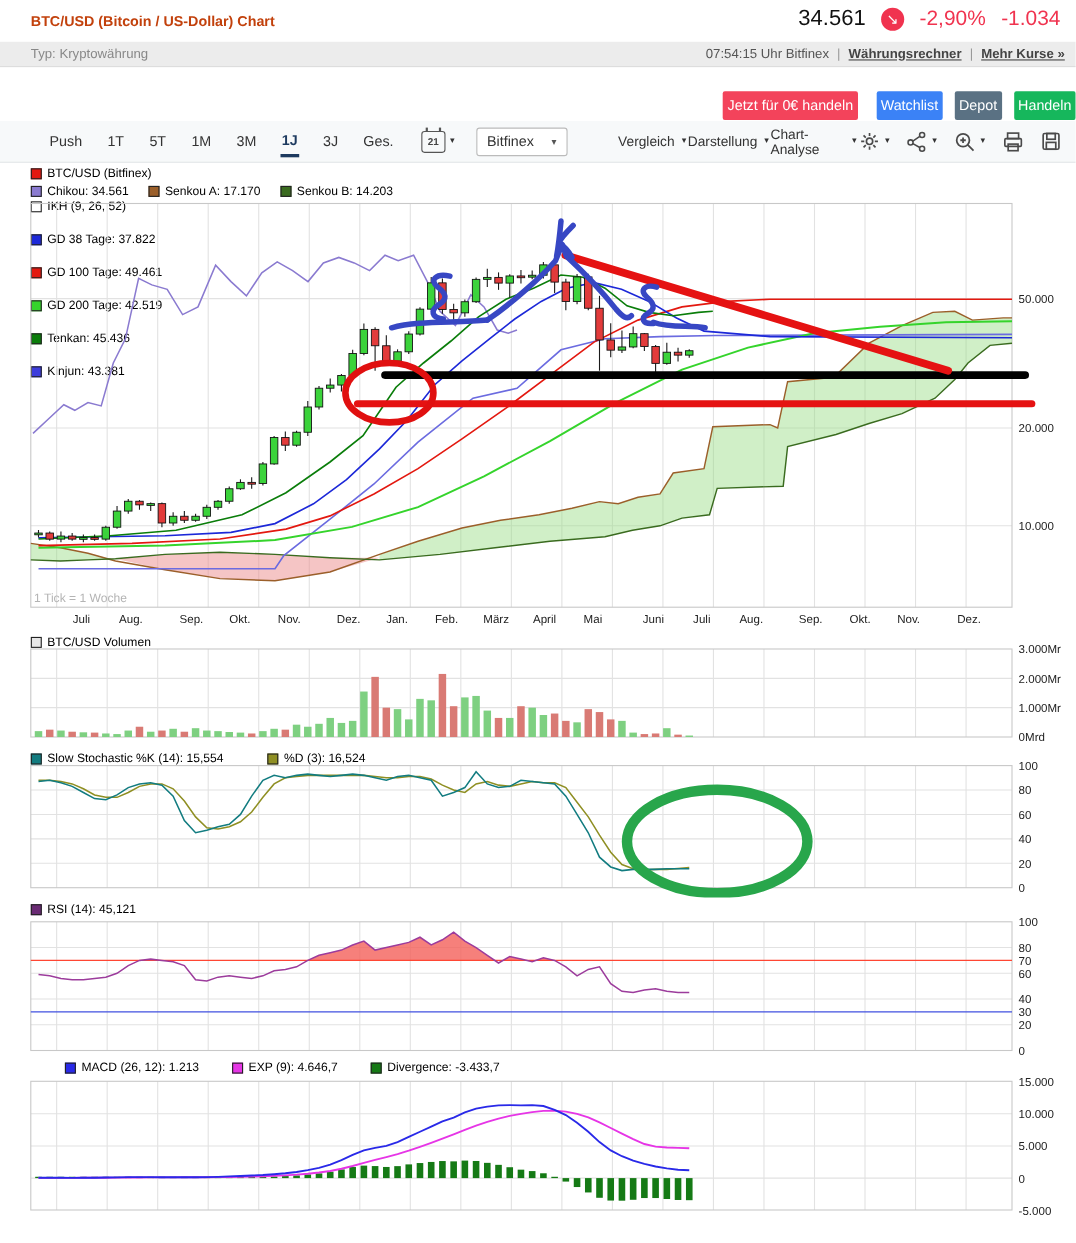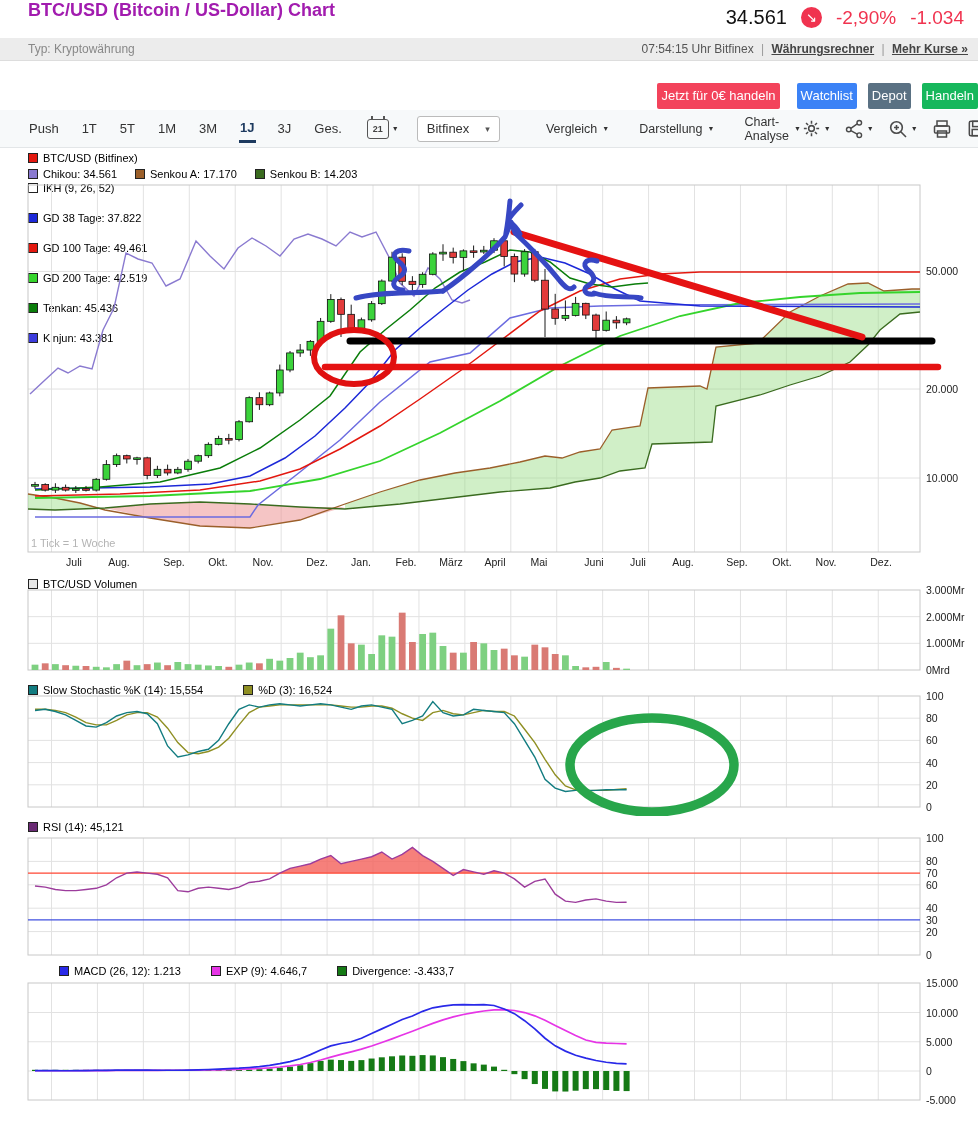--- a/index.html
+++ b/index.html
@@ -1,20 +1,20 @@
 <!DOCTYPE html>
 <html><head>
 <meta charset="utf-8">
 <style>
   html,body{margin:0;padding:0;background:#fff;}
   .page{position:relative;width:978px;height:1130px;background:#fff;overflow:hidden;
         font-family:"Liberation Sans",sans-serif;color:#222;}
   
   .title-row{position:absolute;left:0;top:0;width:978px;height:38px;}
-  .page-title{position:absolute;left:28px;top:0;font-size:18px;font-weight:bold;color:#a21caf;}
+  .page-title{position:absolute;left:28px;top:12px;font-size:13px;font-weight:bold;color:#c2410c;}
   .quote{position:absolute;right:14px;top:6px;display:flex;align-items:center;gap:14px;}
   .price{font-size:20px;color:#111;}
   .badge{width:21px;height:21px;border-radius:50%;background:#f0334f;color:#fff;display:flex;
          align-items:center;justify-content:center;font-size:13px;}
   .chg{font-size:19px;color:#f0334f;}
   
   .info-bar{position:absolute;left:0;top:38px;width:978px;height:22px;background:#ececec;
             border-bottom:1px solid #ddd;font-size:12px;color:#888;}
   .info-left{position:absolute;left:28px;top:4px;}
   .info-right{position:absolute;right:10px;top:4px;color:#555;}
@@ -27,32 +27,32 @@
   .tab.active{background:#98a0a7;color:#101418;padding:4px 10px;position:relative;}
   .tab.active::after{content:"";position:absolute;left:50%;margin-left:-7px;top:100%;
       border-left:7px solid transparent;border-right:7px solid transparent;border-top:7px solid #c9ced3;}
   .nav-btns{position:absolute;right:0;top:0;display:flex;gap:11px;align-items:center;height:27px;}
   .btn{height:26px;display:flex;align-items:center;padding:0 4px;border-radius:2px;
        color:#fff;font-size:13px;font-weight:normal;cursor:pointer;}
   .btn-cta{background:#f3435b;margin-right:6px;}
   
   .toolbar{position:absolute;left:0;top:110px;width:978px;height:37px;background:#f7f9fa;
            border-bottom:1px solid #e3e6e8;display:flex;align-items:center;font-size:13px;color:#333;}
-  .periods{display:flex;gap:21px;margin-left:28px;align-items:center;}
+  .periods{display:flex;gap:21px;margin-left:44px;align-items:center;}
   .period{padding:5px 1px;cursor:pointer;}
   .period.active{color:#1d3a5f;font-weight:bold;border-bottom:3px solid #1d3a5f;}
   .cal{display:flex;align-items:center;margin-left:24px;gap:3px;cursor:pointer;}
   .cal-box{width:20px;height:18px;border:1.5px solid #555;border-radius:3px;font-size:9px;
            font-weight:bold;display:flex;align-items:center;justify-content:center;color:#444;position:relative;}
   .cal-box::before{content:"";position:absolute;top:-4px;left:3px;width:2px;height:4px;background:#555;}
   .cal-box::after{content:"";position:absolute;top:-4px;right:3px;width:2px;height:4px;background:#555;}
   .dd{font-size:7px;color:#333;}
   .select{margin-left:18px;background:#fff;border:1px solid #bbb;border-radius:3px;height:24px;
           display:flex;align-items:center;gap:16px;padding:0 9px;cursor:pointer;font-size:13px;}
-  .menus{display:flex;gap:30px;margin-left:46px;align-items:center;}
+  .menus{display:flex;margin-left:46px;align-items:center;}
   .menu{display:flex;gap:5px;align-items:center;font-size:12.5px;cursor:pointer;}
   .icons{display:flex;gap:13px;margin-left:auto;margin-right:12px;align-items:center;}
   .icon-wrap{display:flex;align-items:center;gap:2px;cursor:pointer;}
   .icons svg{display:block;}
   
   .legend-row{position:absolute;left:28px;display:flex;gap:18px;font-size:11px;color:#000;white-space:nowrap;}
   .legend-item{display:flex;align-items:center;gap:5px;}
   .sw{width:8px;height:8px;border:1px solid #222;display:inline-block;}
   .chart-svg{position:absolute;left:0;}
   text.ax{font-family:"Liberation Sans",sans-serif;font-size:10.5px;fill:#222;}

